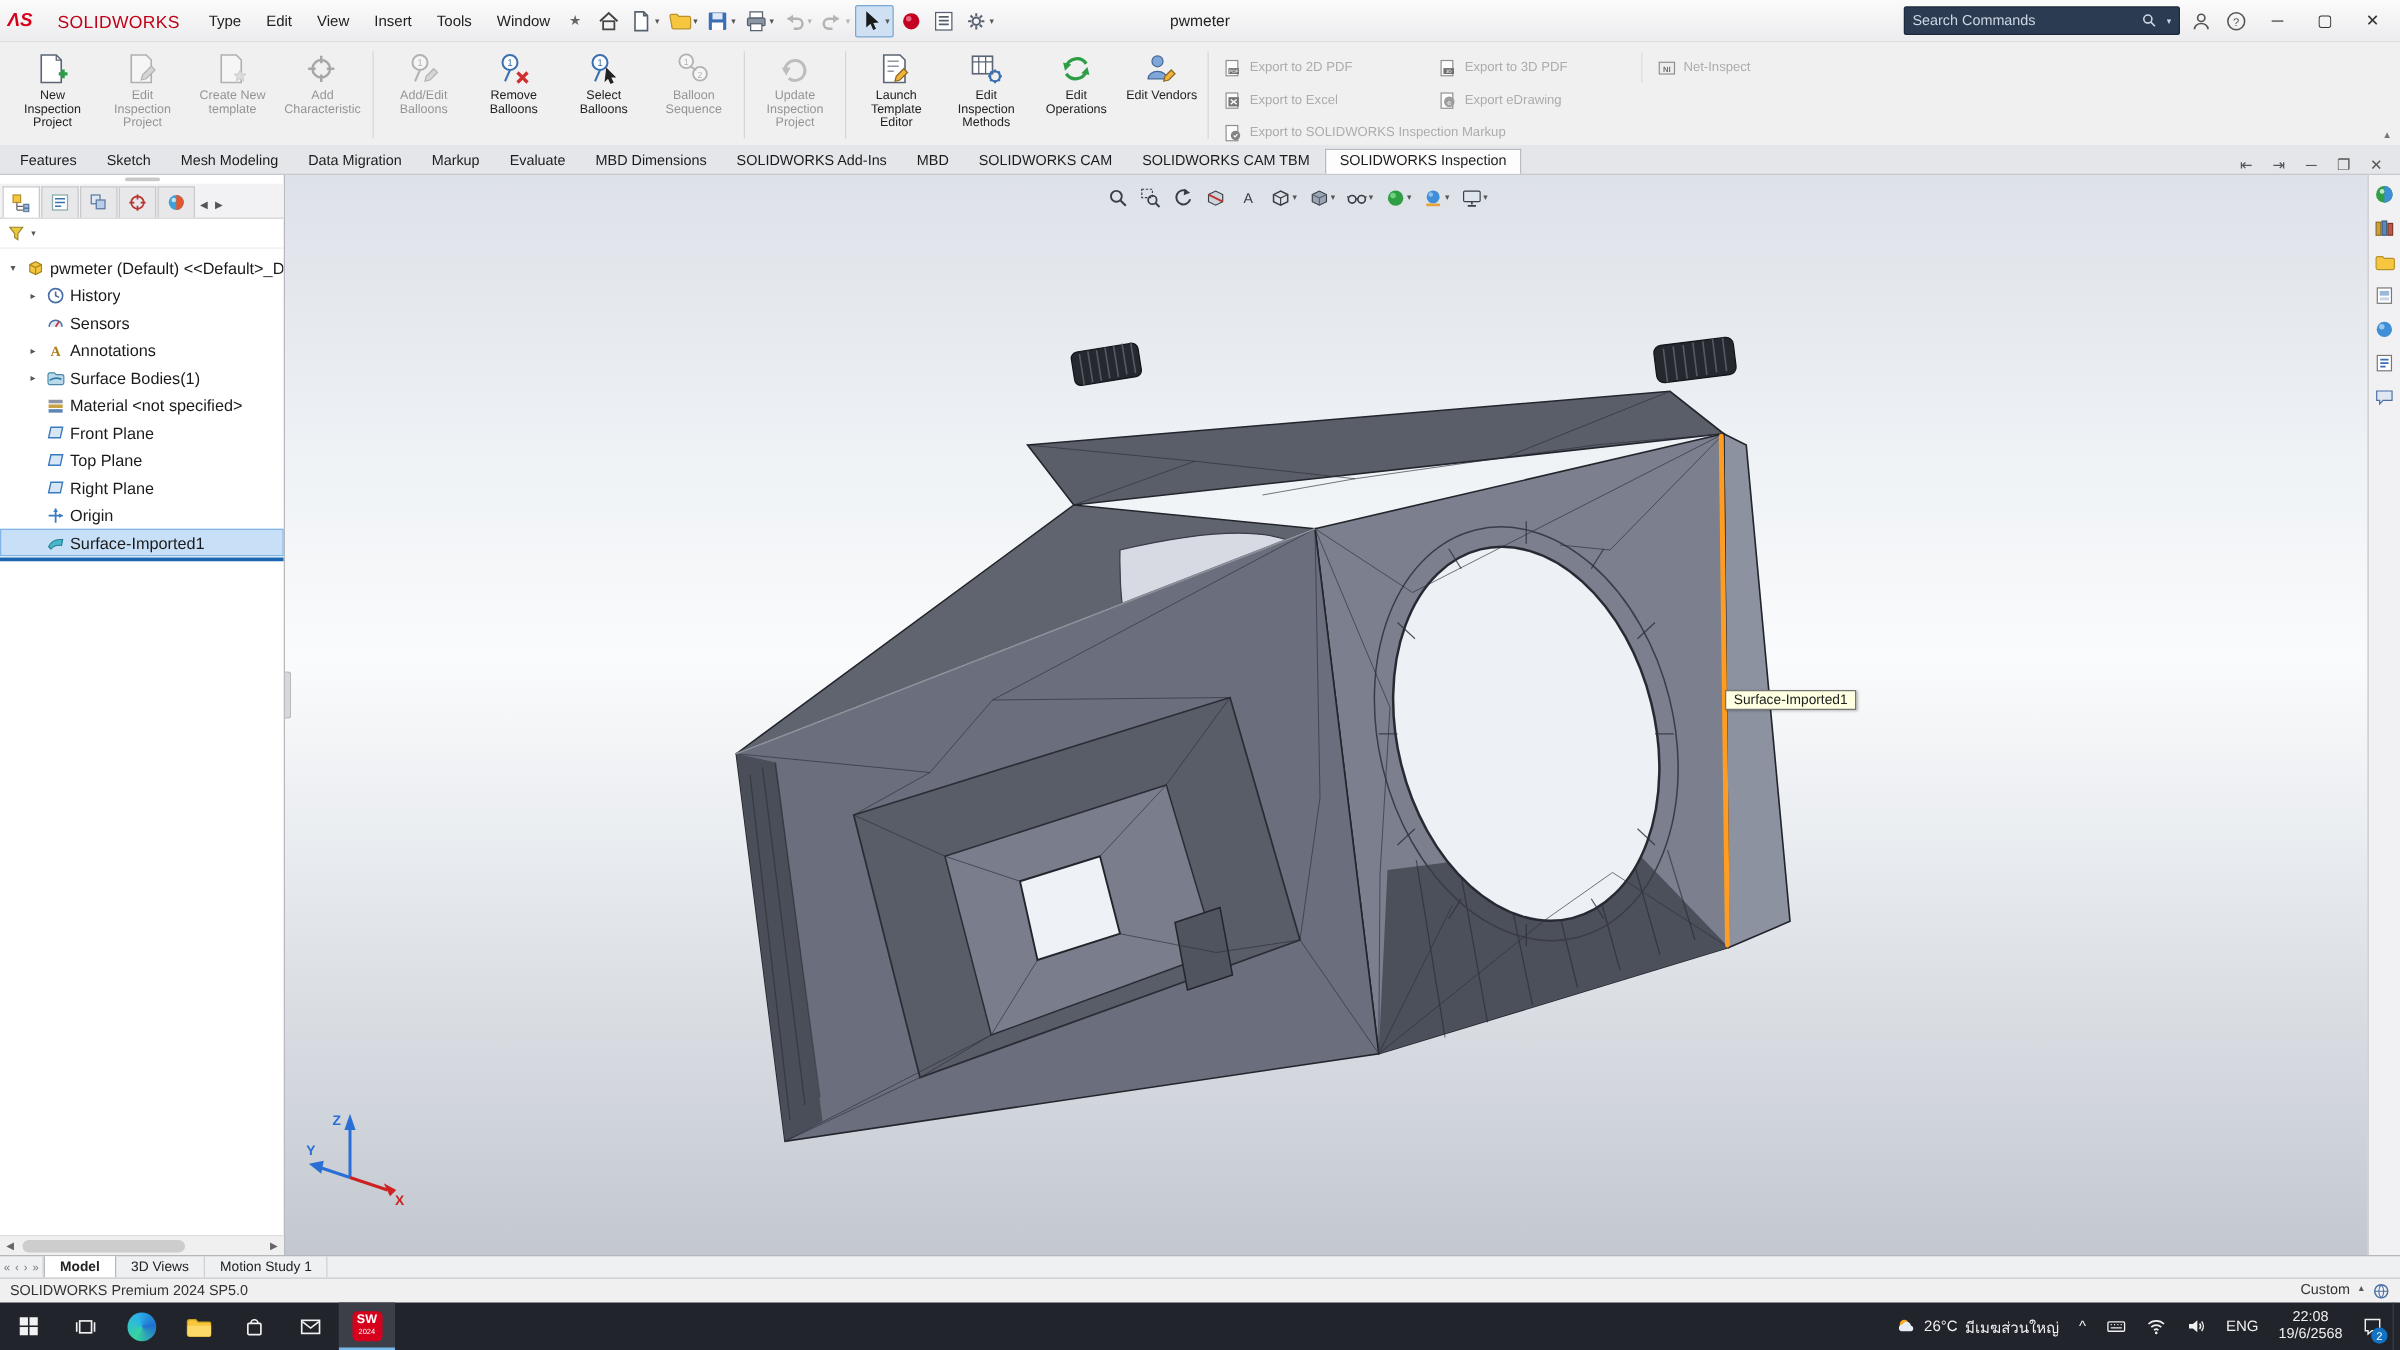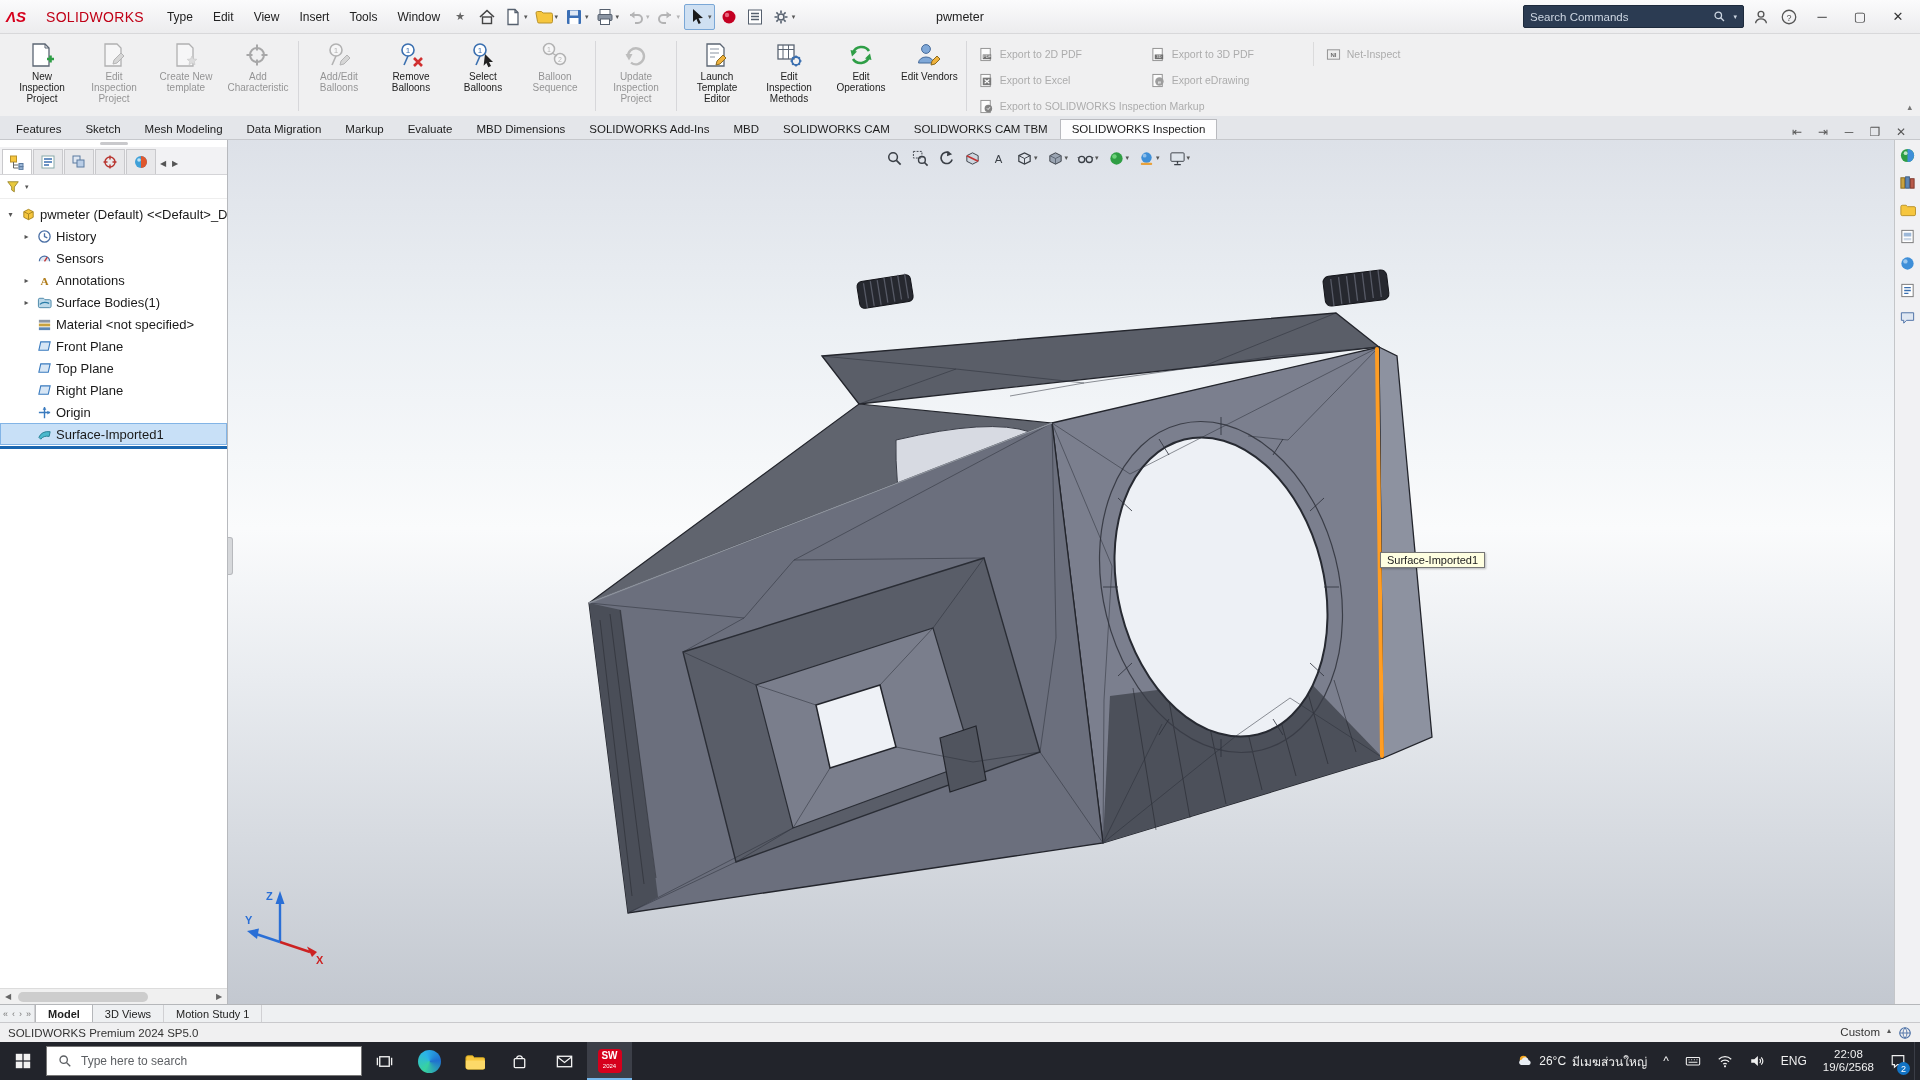--- a/index.html
+++ b/index.html
@@ -826,27 +826,20 @@
 
   <div class="taskbar">
     <span class="tstart">
       <svg viewBox="0 0 20 20" width="18" height="18">
           <rect x="2" y="2" width="7.3" height="7.3" fill="#f2f2f2"></rect>
           <rect x="10.7" y="2" width="7.3" height="7.3" fill="#f2f2f2"></rect>
           <rect x="2" y="10.7" width="7.3" height="7.3" fill="#f2f2f2"></rect>
           <rect x="10.7" y="10.7" width="7.3" height="7.3" fill="#f2f2f2"></rect>
         </svg>
     </span>
-    <div class="tsearch">
-      <svg viewBox="0 0 16 16" width="14" height="14">
-          <circle cx="6.5" cy="6.5" r="4.2" fill="none" stroke="#5c5f63" stroke-width="1.5"></circle>
-          <path d="M9.7,9.7 L14,14" stroke="#5c5f63" stroke-width="1.5"></path>
-        </svg>
-      <span>Type here to search</span>
-    </div>
     <span class="tapp">
         <svg viewBox="0 0 20 20" width="19" height="19">
           <rect x="5" y="5" width="10" height="10" fill="none" stroke="#f2f2f2" stroke-width="1.4"></rect>
           <path d="M2.5,6 v8 M17.5,6 v8" stroke="#f2f2f2" stroke-width="1.4"></path>
         </svg>
       </span>
     <span class="tapp">
         <span class="edge-ball"></span>
       </span>
     <span class="tapp">

